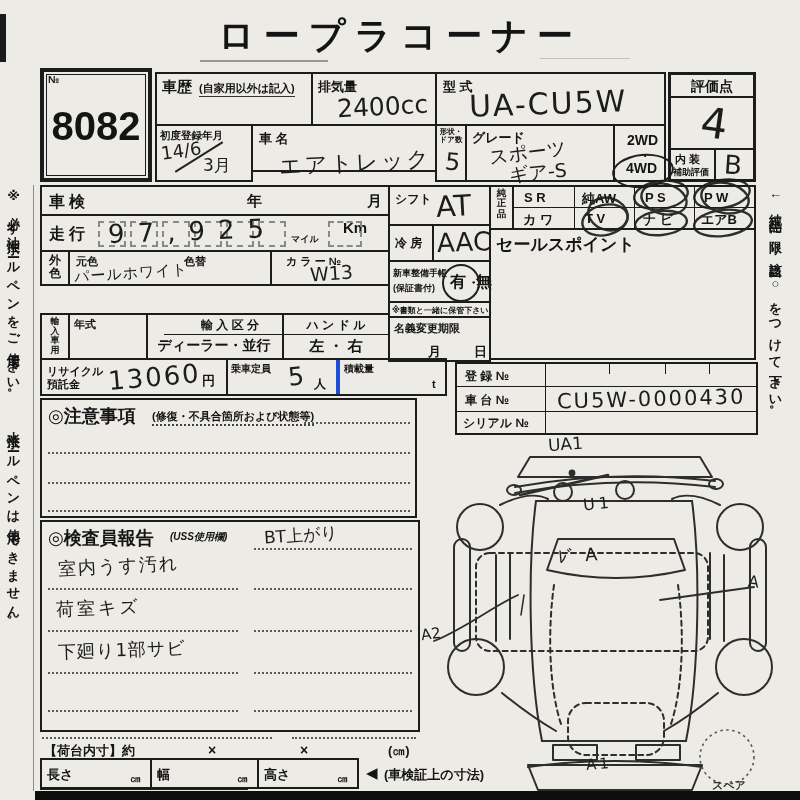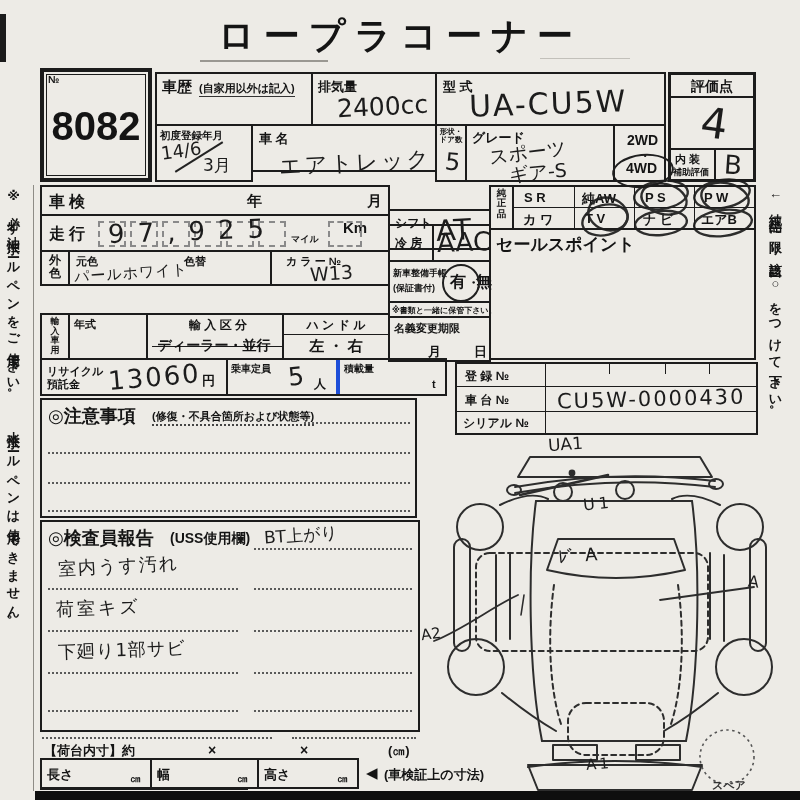--- a/index.html
+++ b/index.html
@@ -124,21 +124,21 @@
     </div>
   </div>
   <div class="box" style="left:40px;top:313px;width:350px;height:47px;">
     <div class="abs" style="left:0;top:0;width:28px;height:43px;border-right:2px solid #1c1c1c;">
       <div class="stack cell-lbl" style="margin:2px auto 0;font-size:9px;">輸入車用</div>
     </div>
     <div class="abs" style="left:28px;top:0;width:78px;height:43px;border-right:2px solid #1c1c1c;">
       <span class="abs cell-lbl" style="left:4px;top:2px;">年式</span>
     </div>
     <div class="abs" style="left:106px;top:0;width:136px;height:43px;border-right:2px solid #1c1c1c;">
-      <div class="abs" style="left:4px;top:0;width:132px;height:32px;border-bottom:1.5px solid #1c1c1c;text-align:center;">
+      <div class="abs" style="left:16px;top:0;width:132px;height:20px;border-bottom:1.5px solid #1c1c1c;text-align:center;">
         <span class="lbl" style="font-size:12px;line-height:19px;">輸 入 区 分</span>
       </div>
       <div class="abs" style="left:0;top:22px;width:132px;text-align:center;font-size:14px;font-weight:700;">ディーラー・並行</div>
     </div>
     <div class="abs" style="left:242px;top:0;width:104px;height:43px;">
       <div class="abs" style="left:0;top:0;width:104px;height:20px;border-bottom:1.5px solid #1c1c1c;text-align:center;">
         <span class="lbl" style="font-size:12px;line-height:19px;">ハ ン ド ル</span>
       </div>
       <div class="abs" style="left:0;top:22px;width:104px;text-align:center;font-size:15px;font-weight:700;">左 ・ 右</div>
     </div>
@@ -163,21 +163,21 @@
     <span class="abs" style="left:6px;top:4px;font-size:18px;font-weight:800;">◎注意事項</span>
     <span class="abs" style="left:110px;top:9px;font-size:11px;font-weight:700;border-bottom:2px dotted #444;">(修復・不具合箇所および状態等)</span>
     <div class="dline" style="left:262px;top:22px;width:106px;"></div>
     <div class="dline" style="left:6px;top:52px;width:362px;"></div>
     <div class="dline" style="left:6px;top:82px;width:362px;"></div>
     <div class="dline" style="left:6px;top:110px;width:362px;"></div>
   </div>
 
   <div class="box" style="left:40px;top:520px;width:380px;height:212px;">
     <span class="abs" style="left:6px;top:4px;font-size:18px;font-weight:800;">◎検査員報告</span>
-    <span class="abs" style="left:128px;top:8px;font-size:14px;font-weight:800;">(USS使用欄)</span>
+    <span class="abs" style="left:128px;top:8px;font-size:10px;font-weight:800;font-style:italic;">(USS使用欄)</span>
     <span class="abs hw" style="left:222px;top:2px;font-size:17px;transform:rotate(-4deg);">BT上がり</span>
     <div class="dline" style="left:212px;top:26px;width:158px;"></div>
     <span class="abs hw" style="left:16px;top:32px;font-size:18px;transform:rotate(-3deg);letter-spacing:2px;">室内うす汚れ</span>
     <div class="dline" style="left:6px;top:66px;width:190px;"></div>
     <div class="dline" style="left:212px;top:66px;width:158px;"></div>
     <span class="abs hw" style="left:14px;top:74px;font-size:18px;transform:rotate(-2deg);letter-spacing:3px;">荷室キズ</span>
     <div class="dline" style="left:6px;top:108px;width:190px;"></div>
     <div class="dline" style="left:212px;top:108px;width:158px;"></div>
     <span class="abs hw" style="left:16px;top:116px;font-size:18px;transform:rotate(-2deg);letter-spacing:1px;">下廻り1部サビ</span>
     <div class="dline" style="left:6px;top:150px;width:190px;"></div>
@@ -200,21 +200,21 @@
     <span class="abs lbl" style="left:5px;top:6px;font-size:13px;">幅</span>
     <span class="abs lbl" style="left:85px;top:11px;font-size:11px;">㎝</span>
   </div>
   <div class="box" style="left:257px;top:758px;width:102px;height:31px;">
     <span class="abs lbl" style="left:5px;top:6px;font-size:13px;">高さ</span>
     <span class="abs lbl" style="left:78px;top:11px;font-size:11px;">㎝</span>
   </div>
   <span class="abs" style="left:366px;top:764px;font-size:15px;">◀</span>
   <span class="abs lbl" style="left:384px;top:766px;font-size:13px;">(車検証上の寸法)</span>
 
-  <div class="box" style="left:388px;top:185px;width:103px;height:41px;margin-top:24px;">
+  <div class="box" style="left:388px;top:185px;width:103px;height:41px;">
     <span class="abs cell-lbl" style="left:5px;top:4px;font-size:12px;">シフト</span>
     <span class="abs hw" style="left:46px;top:2px;font-size:29px;transform:rotate(-3deg);">AT</span>
   </div>
   <div class="box" style="left:388px;top:224px;width:103px;height:38px;">
     <div class="abs" style="left:0;top:0;width:44px;height:34px;border-right:2px solid #1c1c1c;">
       <span class="abs lbl" style="left:5px;top:9px;font-size:12px;">冷 房</span>
     </div>
     <span class="abs hw" style="left:47px;top:1px;font-size:26px;transform:rotate(-2deg);">AAC</span>
   </div>
   <div class="box" style="left:388px;top:260px;width:103px;height:43px;">

